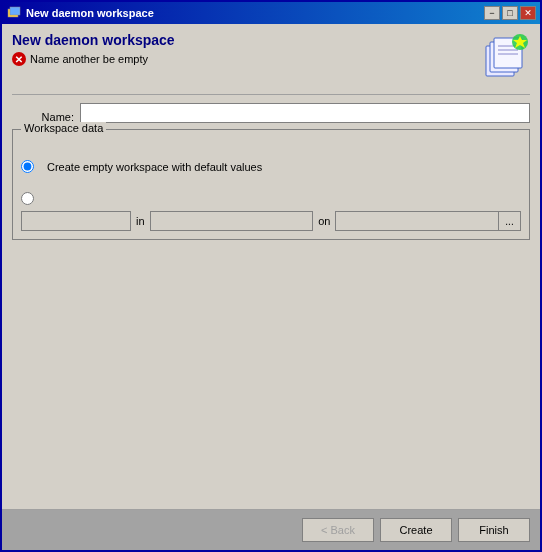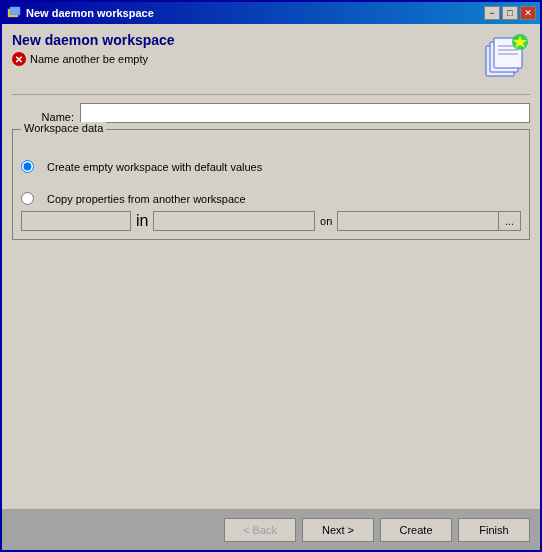--- a/index.html
+++ b/index.html
@@ -204,21 +204,21 @@
       height: 20px;
       border: 1px solid #808080;
       background: #d4d0c8;
       padding: 1px 3px;
       font-size: 11px;
       width: 110px;
     }
 
     .copy-label-in {
       padding: 0 5px;
-      font-size: 16px;
+      font-size: 11px;
     }
 
     .copy-input-mid {
       height: 20px;
       border: 1px solid #808080;
       background: #d4d0c8;
       padding: 1px 3px;
       font-size: 11px;
       flex: 1;
     }
@@ -344,35 +344,33 @@
       </div>
 
       <div class="group-box">
         <span class="group-box-legend">Workspace data</span>
         <div class="radio-row">
           <input type="radio" name="workspace_type" id="radio1" checked="" style="">
           <label for="radio1" class="radio-label">Create empty workspace with default values</label>
         </div>
         <div class="radio-row">
           <input type="radio" name="workspace_type" id="radio2" style="">
-          <label for="radio2" class="radio-label">Copy properties from another workspace</label>
         </div>
         <div class="copy-row">
           <input class="copy-input" type="text" disabled="" style="">
           <span class="copy-label-in">in</span>
           <input class="copy-input-mid" type="text" disabled="" style="">
           <span class="copy-label-on">on</span>
           <input class="copy-input-right" type="text" disabled="" style="">
           <button class="copy-browse-btn">...</button>
         </div>
       </div>
     </div>
 
     <div class="spacer"></div>
   </div>
 
   <div class="button-bar">
     <button class="dialog-btn" disabled="">&lt; Back</button>
-    <button class="dialog-btn">Next &gt;</button>
     <button class="dialog-btn">Create</button>
     <button class="dialog-btn">Finish</button>
   </div>
 </div>
 
 </body></html>

